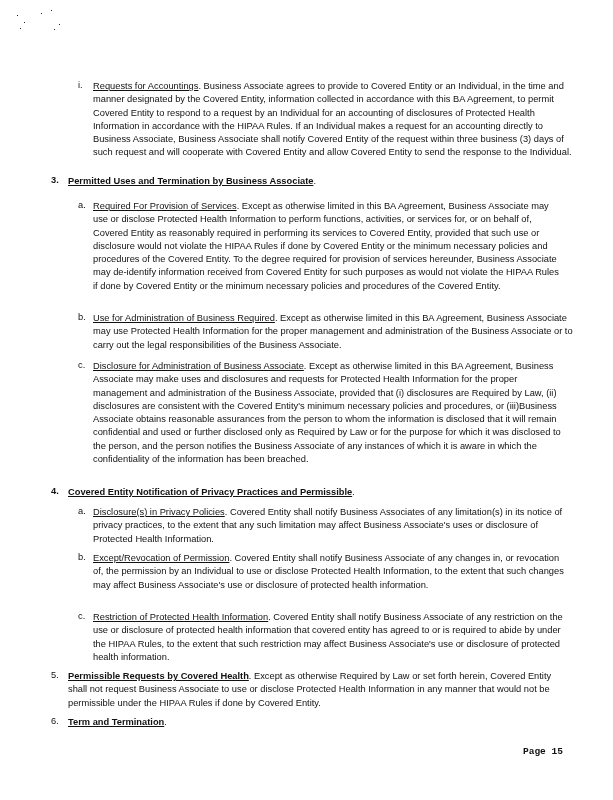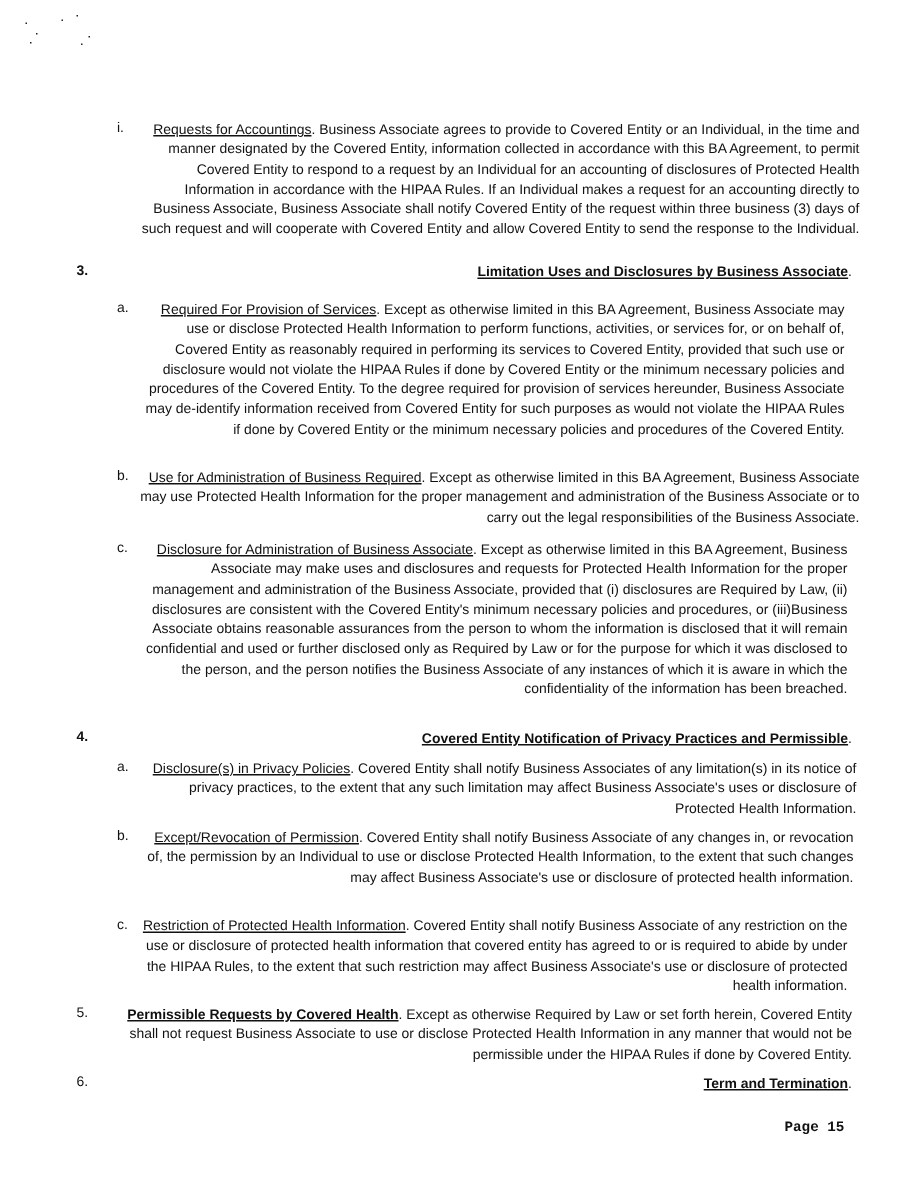--- a/index.html
+++ b/index.html
@@ -3,21 +3,21 @@
 <meta charset="utf-8">
 <style>
   html, body { margin: 0; padding: 0; background: #ffffff; }
   body {
     width: 613px; height: 800px; position: relative; overflow: hidden;
     font-family: "Liberation Sans", sans-serif; color: #111; font-size: 9.3px;
   }
   .specks { position: absolute; left: 0; top: 0; width: 80px; height: 50px; }
   .speck { position: absolute; width: 1.4px; height: 1.4px; background: #222; }
   .page { position: absolute; left: 0; top: 0; width: 613px; }
-  .para { position: absolute; line-height: 13.3px; text-align: right; }
+  .para { position: absolute; line-height: 13.3px; text-align: left; }
   .marker { position: absolute; }
   .u { text-decoration: underline; }
   .b { font-weight: bold; }
   .pagenum { position: absolute; left: 523px; top: 746px; font-weight: bold; font-size: 9.5px; font-family: Liberation Mono, monospace; }
 </style>
 </head>
 <body>
 
 <div class="specks">
   <div class="speck" style="left:17px;top:15px"></div>
@@ -31,21 +31,21 @@
 
 <div class="page">
 
   <span class="marker" style="left:78px;top:80px">i.</span>
   <div class="para" style="left:93px;top:80px;width:480px">
     <span class="u">Requests for Accountings</span><span>. Business Associate agrees to provide to Covered Entity or an Individual, in the time and manner designated by the Covered Entity, information collected in accordance with this BA Agreement, to permit Covered Entity to respond to a request by an Individual for an accounting of disclosures of Protected Health Information in accordance with the HIPAA Rules. If an Individual makes a request for an accounting directly to Business Associate, Business Associate shall notify Covered Entity of the request within three business (3) days of such request and will cooperate with Covered Entity and allow Covered Entity to send the response to the Individual.</span>
   </div>
 
   <span class="marker b" style="left:51px;top:175px">3.</span>
   <div class="para" style="left:68px;top:175px;width:500px">
-    <span class="u b">Limitation Uses and Disclosures by Business Associate</span><span>.</span>
+    <span class="u b">Permitted Uses and Termination by Business Associate</span><span>.</span>
   </div>
 
   <span class="marker" style="left:78px;top:200px">a.</span>
   <div class="para" style="left:93px;top:200px;width:470px">
     <span class="u">Required For Provision of Services</span><span>. Except as otherwise limited in this BA Agreement, Business Associate may use or disclose Protected Health Information to perform functions, activities, or services for, or on behalf of, Covered Entity as reasonably required in performing its services to Covered Entity, provided that such use or disclosure would not violate the HIPAA Rules if done by Covered Entity or the minimum necessary policies and procedures of the Covered Entity. To the degree required for provision of services hereunder, Business Associate may de-identify information received from Covered Entity for such purposes as would not violate the HIPAA Rules if done by Covered Entity or the minimum necessary policies and procedures of the Covered Entity.</span>
   </div>
 
   <span class="marker" style="left:78px;top:312px">b.</span>
   <div class="para" style="left:93px;top:312px;width:480px">
     <span class="u">Use for Administration of Business Required</span><span>. Except as otherwise limited in this BA Agreement, Business Associate may use Protected Health Information for the proper management and administration of the Business Associate or to carry out the legal responsibilities of the Business Associate.</span>

